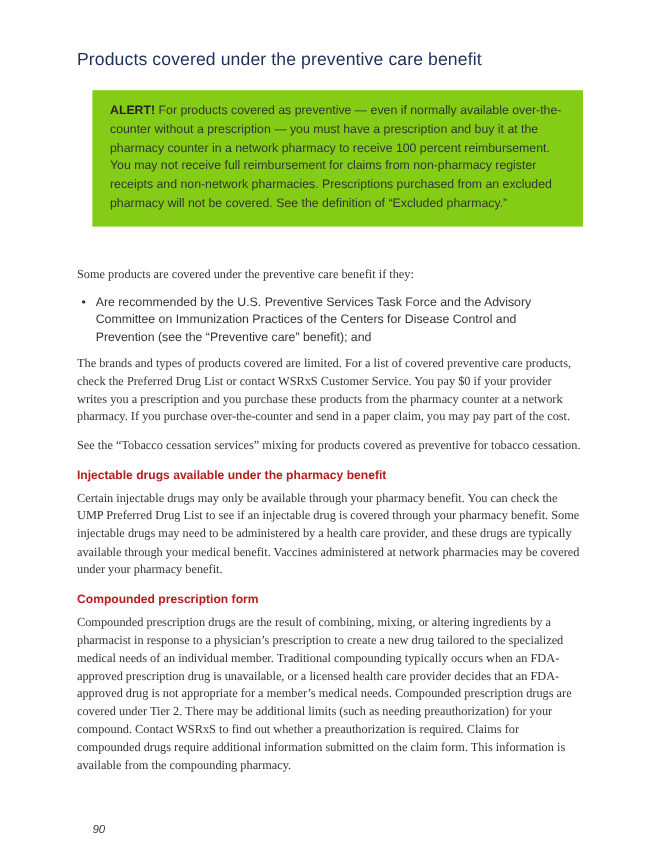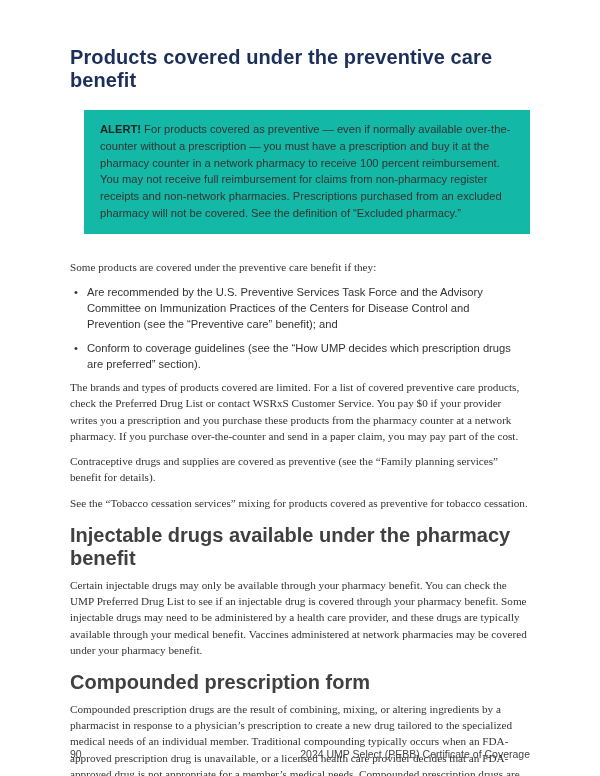--- a/index.html
+++ b/index.html
@@ -18,28 +18,28 @@
     position: relative;
     width: 600px;
     height: 776px;
     box-sizing: border-box;
     padding: 46px 70px 0 70px;
     background: #ffffff;
     overflow: hidden;
   }
   .section-title {
     margin: 0 0 18px 0;
-    font-size: 20px;
-    font-weight: 700;
+    font-size: 16px;
+    font-weight: 400;
     color: #1c2f5a;
     letter-spacing: 0.1px;
   }
   .alert-box {
-    background: #14b8a6;
-    margin: 0 0 25px 14px;
+    background: #84cc16;
+    margin: 0 0 36px 14px;
     padding: 11px 16px 12px 16px;
     font-size: 11.2px;
     line-height: 1.5;
     color: #333333;
   }
   .alert-label {
     font-weight: 700;
     color: #222222;
   }
   p.body {
@@ -64,64 +64,62 @@
   }
   ul.bullets li::before {
     content: "\2022";
     position: absolute;
     left: 0;
     top: 0;
     color: #333333;
   }
   .h2-title {
     margin: 13px 0 7px 0;
-    font-size: 20px;
+    font-size: 11px;
     font-weight: 700;
-    color: #404040;
+    color: #b91c1c;
   }
   .footer {
     position: absolute;
-    left: 70px;
+    left: 84px;
     right: 70px;
     bottom: 16px;
     display: flex;
     justify-content: space-between;
     align-items: baseline;
     font-size: 10.5px;
+    font-style: italic;
     color: #444444;
   }
 </style>
 </head>
 <body>
 
 <div class="page">
 
   <h1 class="section-title">Products covered under the preventive care benefit</h1>
 
   <div class="alert-box"><span class="alert-label">ALERT!</span><span> For products covered as preventive — even if normally available over-the-counter without a prescription — you must have a prescription and buy it at the pharmacy counter in a network pharmacy to receive 100 percent reimbursement. You may not receive full reimbursement for claims from non-pharmacy register receipts and non-network pharmacies. Prescriptions purchased from an excluded pharmacy will not be covered. See the definition of “Excluded pharmacy.”</span></div>
 
   <p class="body">Some products are covered under the preventive care benefit if they:</p>
 
   <ul class="bullets">
     <li>Are recommended by the U.S. Preventive Services Task Force and the Advisory Committee on Immunization Practices of the Centers for Disease Control and Prevention (see the “Preventive care” benefit); and</li>
-    <li>Conform to coverage guidelines (see the “How UMP decides which prescription drugs are preferred” section).</li>
   </ul>
 
   <p class="body">The brands and types of products covered are limited. For a list of covered preventive care products, check the Preferred Drug List or contact WSRxS Customer Service. You pay $0 if your provider writes you a prescription and you purchase these products from the pharmacy counter at a network pharmacy. If you purchase over-the-counter and send in a paper claim, you may pay part of the cost.</p>
 
-  <p class="body">Contraceptive drugs and supplies are covered as preventive (see the “Family planning services” benefit for details).</p>
 
   <p class="body">See the “Tobacco cessation services” mixing for products covered as preventive for tobacco cessation.</p>
 
   <h2 class="h2-title">Injectable drugs available under the pharmacy benefit</h2>
 
   <p class="body">Certain injectable drugs may only be available through your pharmacy benefit. You can check the UMP Preferred Drug List to see if an injectable drug is covered through your pharmacy benefit. Some injectable drugs may need to be administered by a health care provider, and these drugs are typically available through your medical benefit. Vaccines administered at network pharmacies may be covered under your pharmacy benefit.</p>
 
   <h2 class="h2-title">Compounded prescription form</h2>
 
   <p class="body">Compounded prescription drugs are the result of combining, mixing, or altering ingredients by a pharmacist in response to a physician’s prescription to create a new drug tailored to the specialized medical needs of an individual member. Traditional compounding typically occurs when an FDA-approved prescription drug is unavailable, or a licensed health care provider decides that an FDA-approved drug is not appropriate for a member’s medical needs. Compounded prescription drugs are covered under Tier 2. There may be additional limits (such as needing preauthorization) for your compound. Contact WSRxS to find out whether a preauthorization is required. Claims for compounded drugs require additional information submitted on the claim form. This information is available from the compounding pharmacy.</p>
 
   <div class="footer">
     <span>90</span>
-    <span>2024 UMP Select (PEBB) Certificate of Coverage</span>
   </div>
 
 </div>
 
 </body></html>

